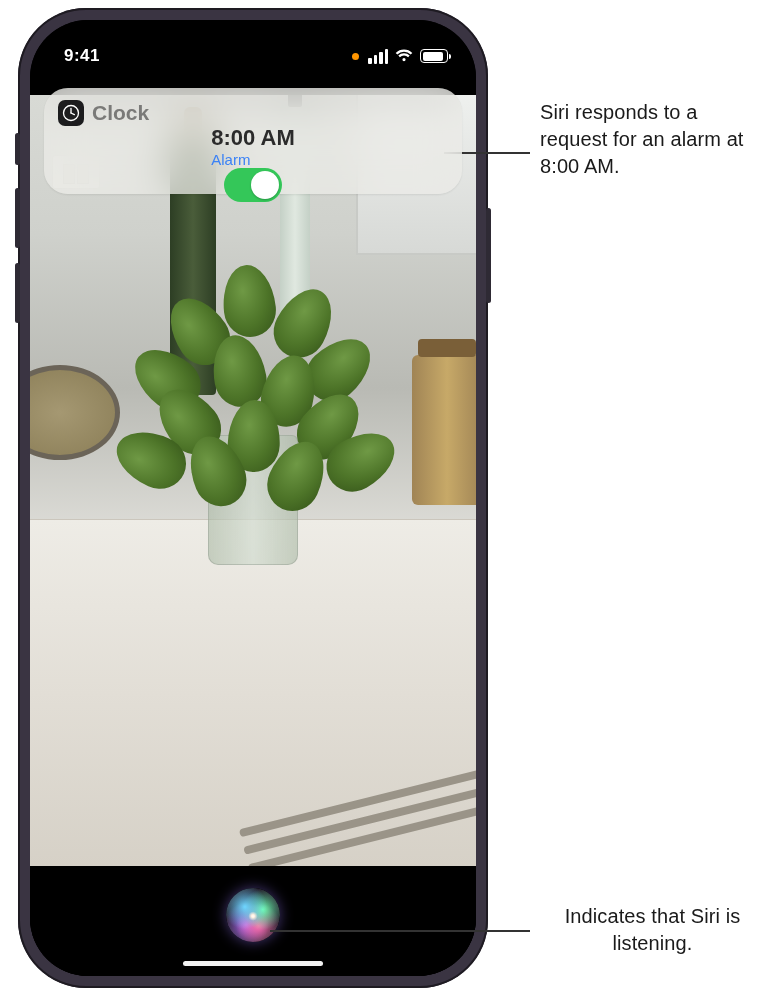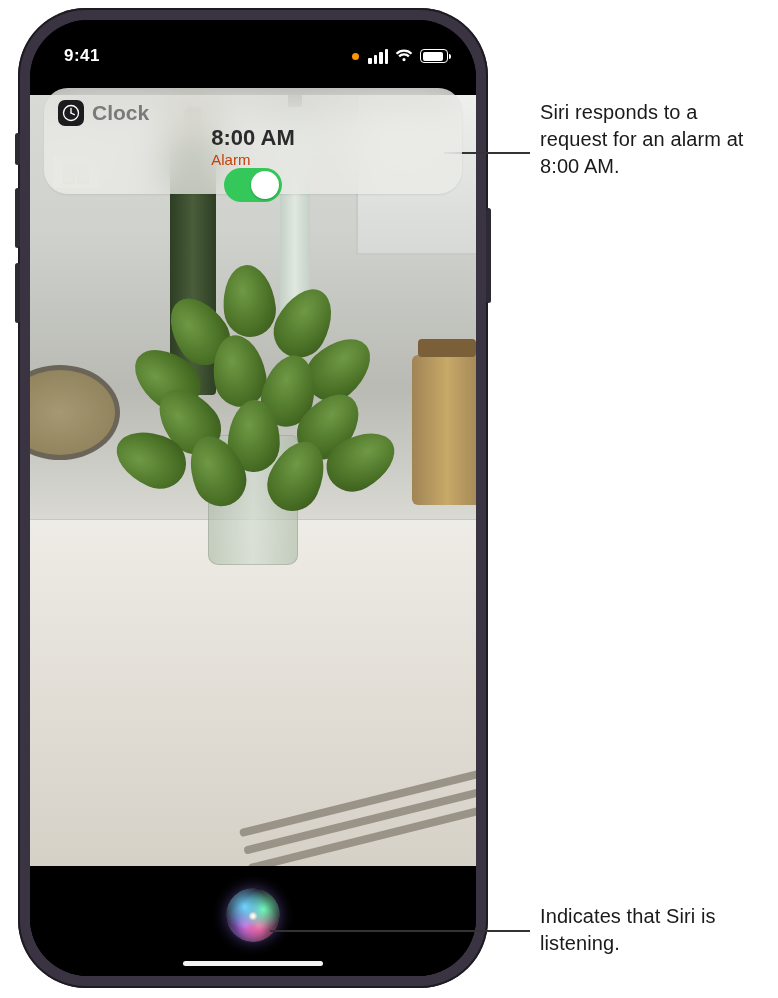--- a/index.html
+++ b/index.html
@@ -305,21 +305,21 @@
   }
   .notif-body {
     display: flex; align-items: center; justify-content: space-between;
     padding-left: 2px;
     flex-direction: column;
   }
   .notif-text .time {
     font-size: 22px; font-weight: 600; color: #2b2b2b; line-height: 1.1;
   }
   .notif-text .label {
-    font-size: 15px; color: #c2410c; margin-top: 1px;
+    font-size: 15px; color: #3b82f6; margin-top: 1px;
   }
   .toggle {
     width: 58px; height: 34px; border-radius: 17px;
     background: #34c759; position: relative;
     flex-shrink: 0;
   }
   .toggle::after {
     content:""; position:absolute; right:3px; top:3px;
     width:28px; height:28px; border-radius:50%; background:#fff;
     box-shadow: 0 1px 2px rgba(0,0,0,0.25);
@@ -430,13 +430,13 @@
       <div class="home-indicator"></div>
 
     </div>
   </div>
 </div>
 
 <div class="callout-line" style="left:444px; top:152px; width:86px;"></div>
 <div class="callout-text" style="left:540px; top:99px; width:225px;">Siri responds to a request for an alarm at 8:00 AM.</div>
 
 <div class="callout-line" style="left:270px; top:930px; width:260px;"></div>
-<div class="callout-text" style="left:540px; top:903px; width:225px;">Indicates that Siri is listening.</div>
+<div class="callout-text" style="left:540px; top:903px; width:225px;text-align:center;">Indicates that Siri is listening.</div>
 
 </body></html>

